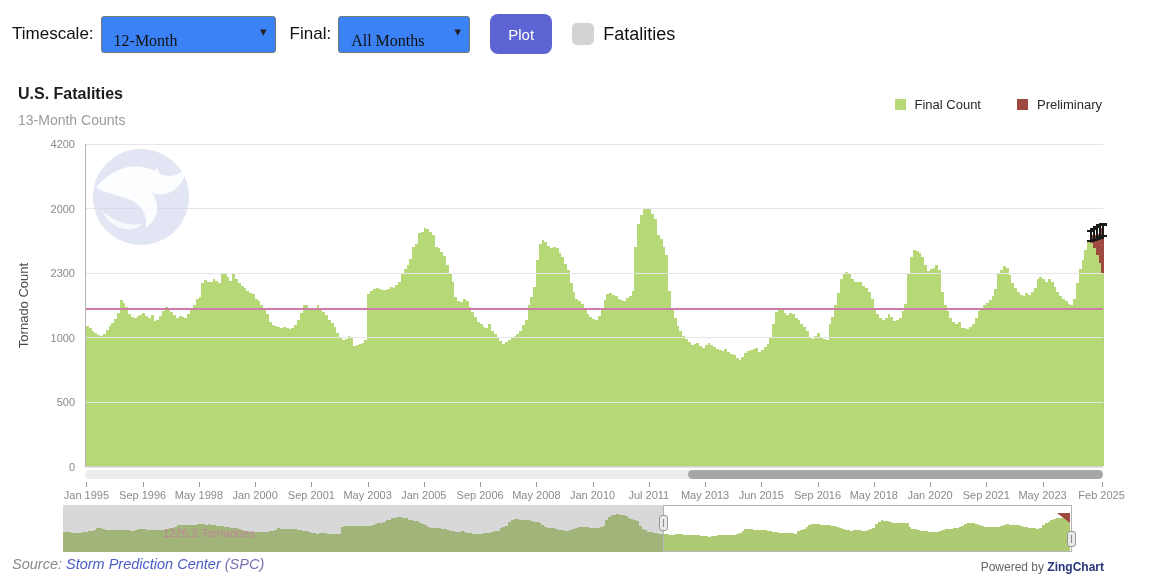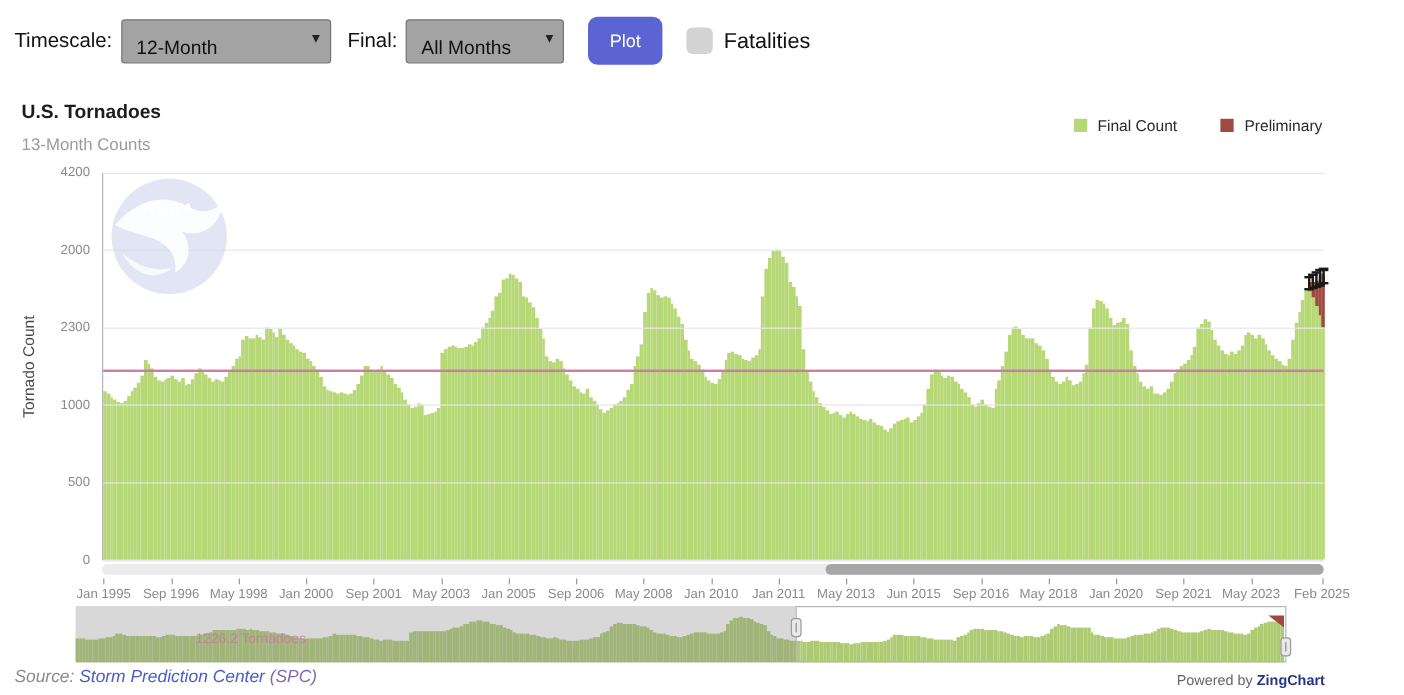--- a/index.html
+++ b/index.html
@@ -3,23 +3,23 @@
 <meta charset="utf-8">
 <style>
   * { margin:0; padding:0; box-sizing:border-box; }
   html,body { background:#fff; }
   body { font-family:"Liberation Sans", sans-serif; width:1170px; height:579px; position:relative; overflow:hidden; }
 
   
   .toolbar { position:absolute; top:14px; left:12px; display:flex; align-items:center; }
   .tb-label { font-size:17px; color:#111; }
   .sel-wrap { position:relative; margin-left:7px; }
-  .sel { appearance:none; -webkit-appearance:none; font-family:Liberation Sans, sans-serif;
+  .sel { appearance:none; -webkit-appearance:none; font-family:Liberation Serif, serif;
          font-size:16px; color:#111; border:1px solid #767676; border-radius:3px;
-         background:#a3a3a3; height:37px; padding:12px 26px 0 12px; }
+         background:#3b82f6; height:37px; padding:12px 26px 0 12px; }
   .sel-1 { width:175px; }
   .sel-2 { width:132px; }
   .sel-chev { position:absolute; right:9px; top:8px; font-size:13px; color:#222; pointer-events:none; }
   .plot-btn { margin-left:20px; width:62px; height:40px; border:none; border-radius:8px;
               background:#5c64d3; color:#fff; font-size:15px; font-family:"Liberation Sans",sans-serif; cursor:pointer; }
   .chk { margin-left:20px; width:22px; height:22px; border-radius:5px; background:#d3d3d3; cursor:pointer; }
   .chk-label { margin-left:9px; font-size:18px; color:#111; }
 
   
   .chart-title { position:absolute; left:18px; top:85px; font-size:16px; font-weight:bold; color:#1c1c1c; }
@@ -89,21 +89,21 @@
     <select class="sel sel-2">
       <option>All Months</option>
     </select>
     <span class="sel-chev">▾</span>
   </span>
   <button class="plot-btn">Plot</button>
   <span class="chk"></span>
   <span class="chk-label">Fatalities</span>
 </div>
 
-<div class="chart-title">U.S. Tornadoes</div>
+<div class="chart-title">U.S. Fatalities</div>
 <div class="chart-subtitle">13-Month Counts</div>
 
 <div class="legend">
   <div class="legend-item">
     <span class="legend-swatch" id="sw0" style="background: rgb(183, 216, 119);"></span>
     <span class="legend-label">Final Count</span>
   </div>
   <div class="legend-item">
     <span class="legend-swatch" id="sw1" style="background: rgb(158, 74, 64);"></span>
     <span class="legend-label">Preliminary</span>
@@ -547,21 +547,21 @@
     <div class="xlabel" style="left: 367.622px;">May 2003</div>
     <div class="xtick" style="left: 423.865px;"></div>
     <div class="xlabel" style="left: 423.865px;">Jan 2005</div>
     <div class="xtick" style="left: 480.108px;"></div>
     <div class="xlabel" style="left: 480.108px;">Sep 2006</div>
     <div class="xtick" style="left: 536.351px;"></div>
     <div class="xlabel" style="left: 536.351px;">May 2008</div>
     <div class="xtick" style="left: 592.594px;"></div>
     <div class="xlabel" style="left: 592.594px;">Jan 2010</div>
     <div class="xtick" style="left: 648.837px;"></div>
-    <div class="xlabel" style="left: 648.837px;">Jan 2011</div>
+    <div class="xlabel" style="left: 648.837px;">Jul 2011</div>
     <div class="xtick" style="left: 705.08px;"></div>
     <div class="xlabel" style="left: 705.08px;">May 2013</div>
     <div class="xtick" style="left: 761.323px;"></div>
     <div class="xlabel" style="left: 761.323px;">Jun 2015</div>
     <div class="xtick" style="left: 817.566px;"></div>
     <div class="xlabel" style="left: 817.566px;">Sep 2016</div>
     <div class="xtick" style="left: 873.809px;"></div>
     <div class="xlabel" style="left: 873.809px;">May 2018</div>
     <div class="xtick" style="left: 930.052px;"></div>
     <div class="xlabel" style="left: 930.052px;">Jan 2020</div>

